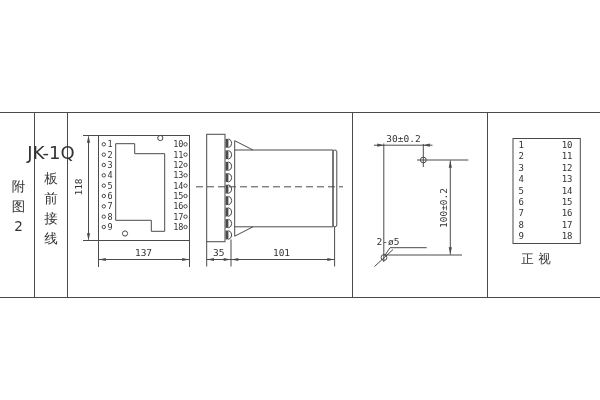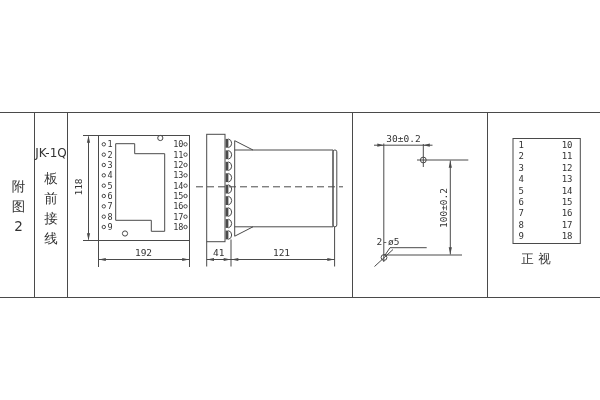--- a/index.html
+++ b/index.html
@@ -19,21 +19,21 @@
   svg polygon.arrow{fill:var(--line);stroke:none;}
   svg rect.bumpbar{fill:var(--line);stroke:none;}
   .t{
     position:absolute;color:var(--text);white-space:nowrap;line-height:1;
   }
   .num{font-family:"DejaVu Sans Mono",monospace;font-size:9px;}
   .tnum{font-family:"DejaVu Sans Mono",monospace;font-size:8.5px;}
   .dim{font-family:"DejaVu Sans Mono",monospace;font-size:9.5px;transform:translate(-50%,-50%);}
   .dimv{font-family:"DejaVu Sans Mono",monospace;font-size:9.5px;transform:translate(-50%,-50%) rotate(-90deg);}
   .cjk{font-size:13.5px;transform:translate(-50%,-50%);}
-  .model{font-size:12px;transform:translate(-50%,-50%);text-align:center;}
+  .model{font-size:18px;transform:translate(-50%,-50%);text-align:center;}
   .vcent{transform:translate(0,-50%);}
   .ralign{text-align:right;transform:translate(0,-50%);}
 </style>
 </head>
 <body>
 
 <div class="page">
 
   <svg width="600" height="400" viewBox="0 0 600 400">
 
@@ -153,23 +153,23 @@
   <span class="t cjk" style="left:18.5px;top:207px">图</span>
   <span class="t cjk" style="left:18.5px;top:227px">2</span>
 
   <span class="t model" style="left:51px;top:152.5px">JK-1Q</span>
   <span class="t cjk" style="left:51px;top:178.5px">板</span>
   <span class="t cjk" style="left:51px;top:198.5px">前</span>
   <span class="t cjk" style="left:51px;top:218.5px">接</span>
   <span class="t cjk" style="left:51px;top:238.5px">线</span>
 
   <span class="t dimv" style="left:79px;top:187px">118</span>
-  <span class="t dim" style="left:143.5px;top:253px">192</span>
-  <span class="t dim" style="left:218.8px;top:253px">41</span>
-  <span class="t dim" style="left:281.5px;top:253px">121</span>
+  <span class="t dim" style="left:143.5px;top:253px">137</span>
+  <span class="t dim" style="left:218.8px;top:253px">35</span>
+  <span class="t dim" style="left:281.5px;top:253px">101</span>
   <span class="t dim" style="left:403.5px;top:139px">30±0.2</span>
   <span class="t dimv" style="left:443.8px;top:207.5px">100±0.2</span>
   <span class="t dim" style="left:388px;top:241.5px">2-ø5</span>
 
   <span class="t cjk" style="left:527.5px;top:258.5px;font-size:12.5px">正</span>
   <span class="t cjk" style="left:544.5px;top:258.5px;font-size:12.5px">视</span>
 
   <div id="fv-nums">
       <span class="t tnum vcent" style="left:107.5px;top:144.3px">1</span>
       <span class="t tnum ralign" style="right:416.5px;top:144.3px">10</span>

